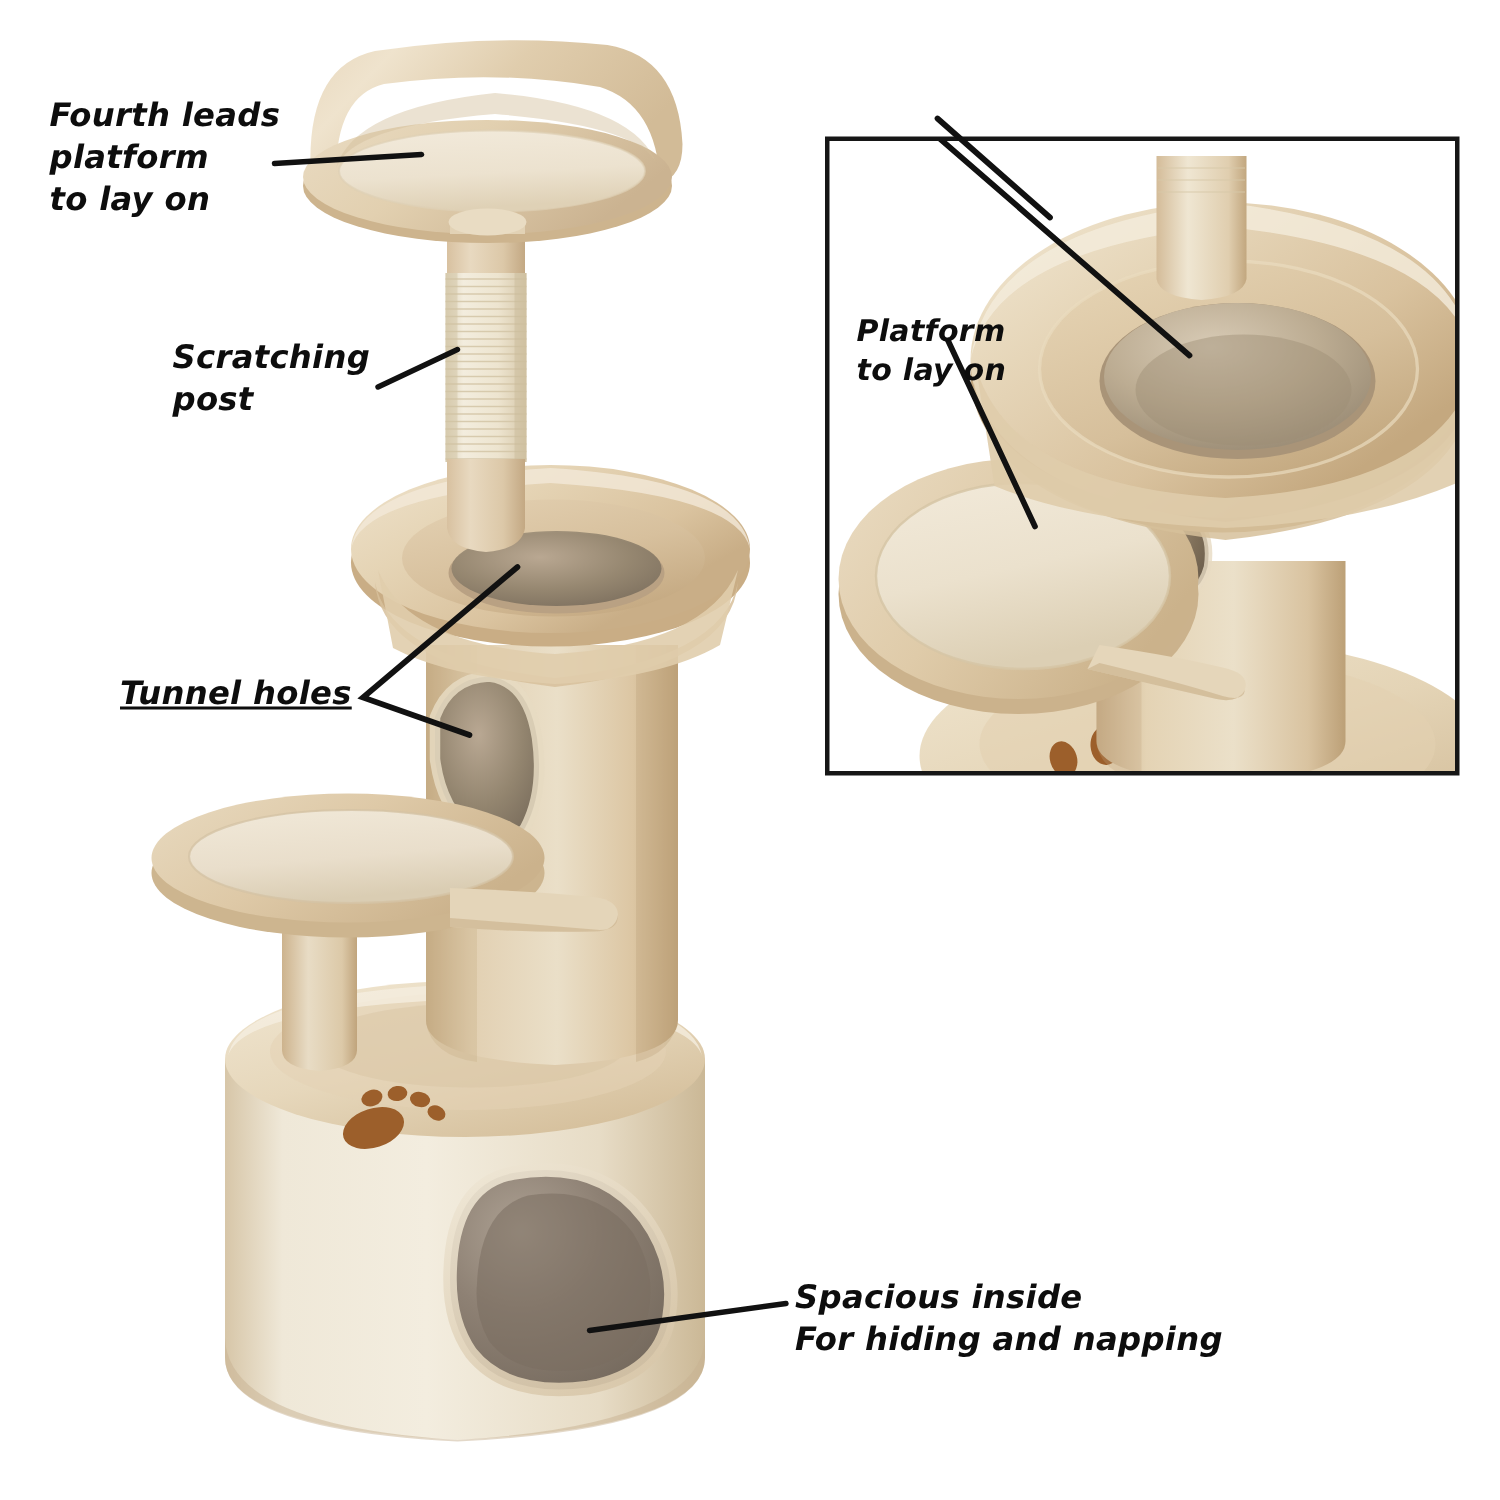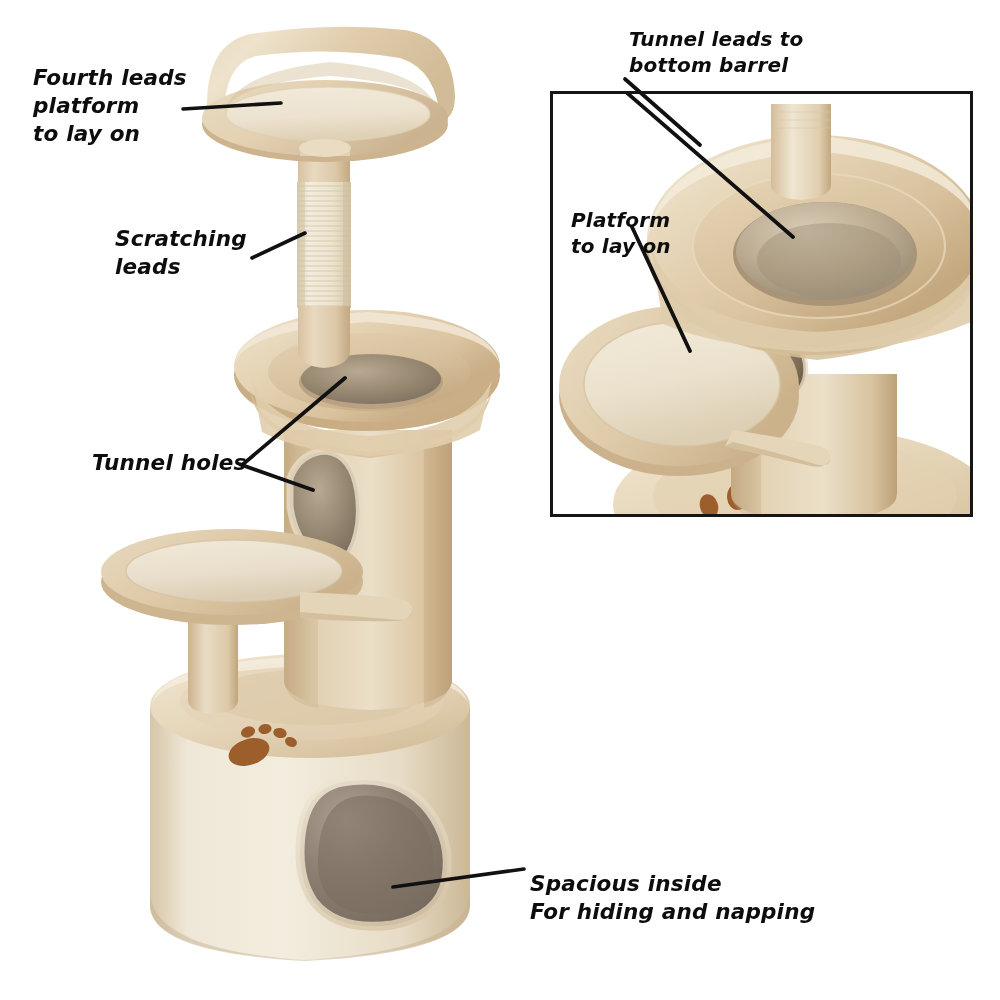--- a/index.html
+++ b/index.html
@@ -29,22 +29,22 @@
     line-height:1.30;
     letter-spacing:0.2px;
     white-space:pre;
     -webkit-font-smoothing:antialiased;
   }
   .callout.sz-main{ font-size:21.5px; }
   .callout.sz-inset{ font-size:20px; }
 
   #lbl-fourth   { left:33px;  top:64px;  }
   #lbl-scratch  { left:115px; top:225px; }
-  #lbl-tunnel   { left:92px;  top:449px; }
-  #lbl-spacious { left:530px; top:870px; }
+  #lbl-tunnel   { left:80px;  top:449px;text-decoration:underline; }
+  #lbl-spacious { left:530px; top:852px; }
   #lbl-barrel   { left:629px; top:26px;  }
   #lbl-platform { left:571px; top:207px; }
 
   .inset-frame{
     position:absolute;
     left:550px; top:91px;
     width:423px; height:426px;
     border:3px solid #161616;
     background:#ffffff;
     overflow:hidden;
@@ -293,21 +293,21 @@
       <polyline points="345,378 242,465 313,490" stroke-width="3.8"></polyline>
       <line x1="393" y1="887" x2="524" y2="869" stroke-width="3.6"></line>
     </g>
   </svg>
 
   <div class="callout sz-main" id="lbl-fourth">Fourth leads
 platform
 to lay on</div>
 
   <div class="callout sz-main" id="lbl-scratch">Scratching
-leads</div>
+post</div>
 
   <div class="callout sz-main" id="lbl-tunnel">Tunnel holes</div>
 
   <div class="callout sz-main" id="lbl-spacious">Spacious inside
 For hiding and napping</div>
 
   <div class="inset-frame">
     <svg viewBox="0 0 417 420">
       <defs>
         <linearGradient id="iBowlOuter" x1="0.1" y1="0" x2="0.9" y2="0.7">
@@ -423,19 +423,17 @@
         <line x1="79" y1="133" x2="137" y2="257" stroke-width="3.8"></line>
       </g>
     </svg>
   </div>
 
   <svg class="layer" style="pointer-events:none;">
     <line x1="697" y1="76" x2="628" y2="-1" stroke="#111111" stroke-width="0" stroke-linecap="round"></line>
     <line x1="625" y1="79" x2="700" y2="145" stroke="#111111" stroke-width="3.8" stroke-linecap="round"></line>
   </svg>
 
-  <div class="callout sz-inset" id="lbl-barrel">Tunnel leads to
-bottom barrel</div>
 
   <div class="callout sz-inset" id="lbl-platform">Platform
 to lay on</div>
 
 </div>
 
 </body></html>

